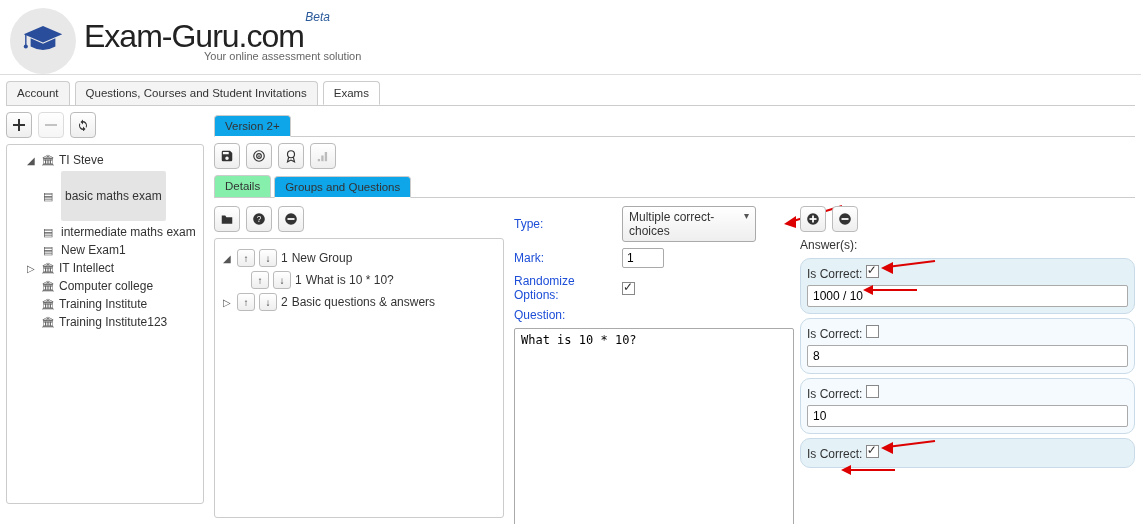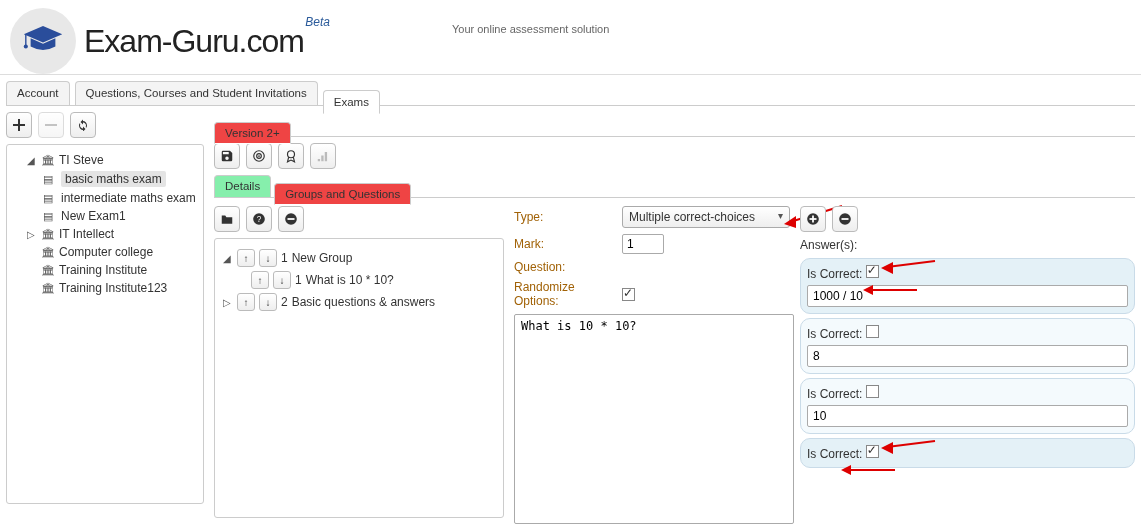--- a/index.html
+++ b/index.html
@@ -58,21 +58,21 @@
   .tab {
     padding: 5px 10px;
     border: 1px solid #ccc;
     border-bottom: none;
     border-radius: 4px 4px 0 0;
     margin-right: 5px;
     background: #f4f4f4;
     cursor: pointer;
     font-size: 11.5px;
   }
-  .tab.active { background: #fff; border-bottom: 1px solid #fff; position: relative; top: 9px; }
+  .tab.active { background: #fff; border-bottom: 1px solid #fff; position: relative; top: 0; }
   .main {
     display: flex;
     padding: 6px;
   }
   .left-col { width: 198px; margin-right: 10px; }
   .right-col { flex: 1; }
   .btn-row { display: flex; gap: 6px; margin-bottom: 6px; }
   .round-btn, .square-btn {
     width: 26px; height: 26px;
     border: 1px solid #bbb;
@@ -89,51 +89,51 @@
     border-radius: 3px;
     padding: 6px;
     background: #fff;
   }
   .tree { font-size: 12px; }
   .tree-node { padding: 2px 0 2px 14px; display: flex; align-items: center; gap: 4px; }
   .tree-caret { width: 10px; display: inline-block; color: #555; font-size: 10px; }
   .tree-icon { width: 14px; color: #555; font-size: 11px; }
   .tree-label { cursor: pointer; }
   .tree-children { padding-left: 16px; }
-  .selected { background: #e4e4e4; border-radius: 2px; padding: 1px 4px; }
+  .selected { background: #e4e4e4; border-radius: 2px; padding: 18px 4px; }
   .sub-tabs {
     display: flex;
     border-bottom: 1px solid #ccc;
     margin-top: 2px;
   }
   .sub-tab {
     padding: 4px 10px;
     border: 1px solid #ccc;
     border-bottom: none;
     border-radius: 4px 4px 0 0;
     margin-right: 3px;
     background: #86efac;
     cursor: pointer;
     font-size: 11.5px;
   }
-  .sub-tab.active { background: #ef4444; border-bottom: 1px solid #fff; position: relative; top: 8px; }
+  .sub-tab.active { background: #0ea5e9; border-bottom: 1px solid #fff; position: relative; top: 1px; }
   .content-row { display: flex; margin-top: 8px; }
   .groups-col { width: 290px; margin-right: 10px; }
   .question-col { width: 280px; margin-right: 6px; }
   .answers-col { flex: 1; }
   .form-row { display: flex; align-items: center; margin-bottom: 6px; }
-  .form-label { width: 108px; font-size: 12px; color: #a16207; }
+  .form-label { width: 108px; font-size: 12px; color: #1d4ed8; }
   .select {
     border: 1px solid #aaa;
     border-radius: 3px;
     padding: 3px 22px 3px 6px;
     font-size: 12px;
     background: linear-gradient(#fff,#eee);
     position: relative;
-    width: 168px;
+    width: 134px;
     cursor: pointer;
   }
   .select::after {
     content: "▾";
     position: absolute; right: 6px; top: 3px; font-size: 10px; color: #555;
   }
   .text-input {
     border: 1px solid #aaa;
     border-radius: 2px;
     padding: 2px 4px;
@@ -195,21 +195,21 @@
     border-radius: 3px;
     background: linear-gradient(#fff,#eee);
     display: inline-flex; align-items: center; justify-content: center;
     font-size: 10px;
     cursor: pointer;
   }
   .arrow-red {
     position: absolute;
     pointer-events: none;
   }
-  .brand-wrap { display:flex; flex-direction:row;justify-content:space-between; }
+  .brand-wrap { display:flex; flex-direction:column;justify-content:space-between; }
 </style>
 </head>
 <body>
 
 <div class="header">
   <div class="logo">
     <svg viewBox="0 0 64 64">
       <path fill="#2a4d9b" d="M32 10 L60 22 L32 34 L4 22 Z"></path>
       <path fill="#2a4d9b" d="M14 28 L14 40 Q32 50 50 40 L50 28 L32 36 Z"></path>
       <rect x="6" y="22" width="2" height="16" fill="#2a4d9b"></rect>
@@ -385,25 +385,25 @@
           <div class="form-label">Type:</div>
           <div class="select">
             <span>Multiple correct-choices</span>
           </div>
         </div>
         <div class="form-row">
           <div class="form-label">Mark:</div>
           <input class="text-input" value="1" style="">
         </div>
         <div class="form-row">
-          <div class="form-label">Question:</div>
-        </div>
-        <div class="form-row">
           <div class="form-label">Randomize Options:</div>
           <span class="checkbox checked"></span>
+        </div>
+        <div class="form-row">
+          <div class="form-label">Question:</div>
         </div>
         <textarea class="textarea" style="">What is 10 * 10?</textarea>
         
         <svg class="arrow-red" style="left:270px; top:-4px;" width="60" height="30">
           <line x1="58" y1="4" x2="6" y2="20" stroke="#d00" stroke-width="2"></line>
           <polygon points="0,22 12,14 12,26" fill="#d00"></polygon>
         </svg>
       </div>
 
       <div class="answers-col" style="position:relative;">

